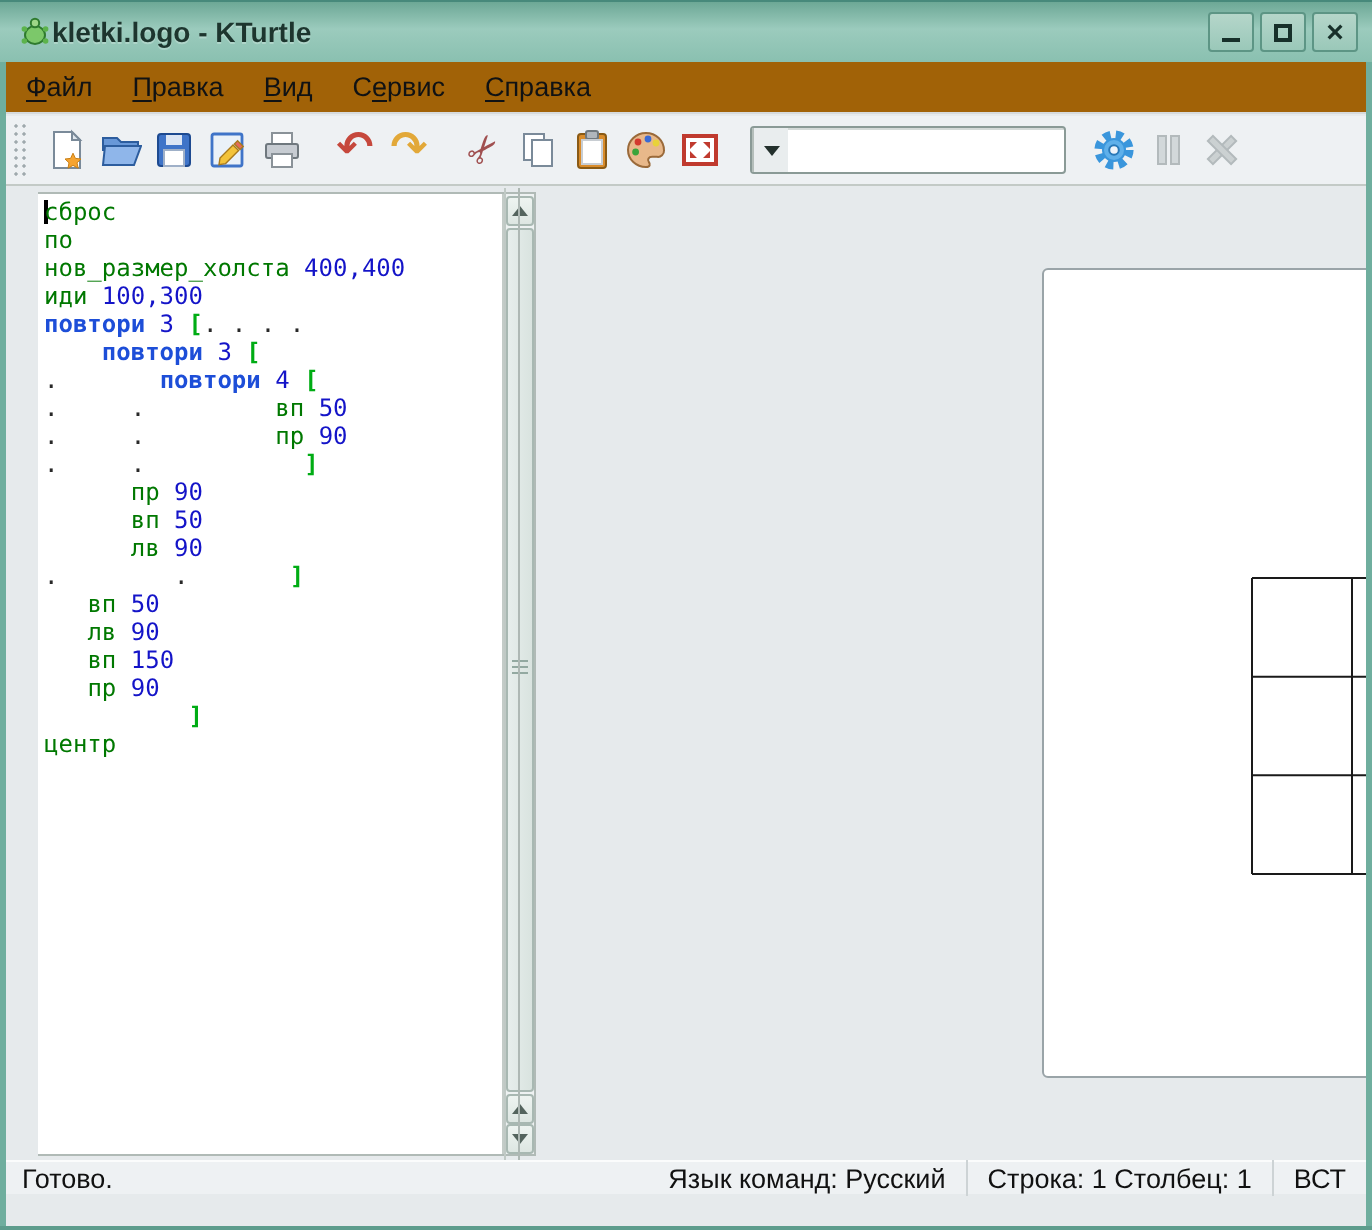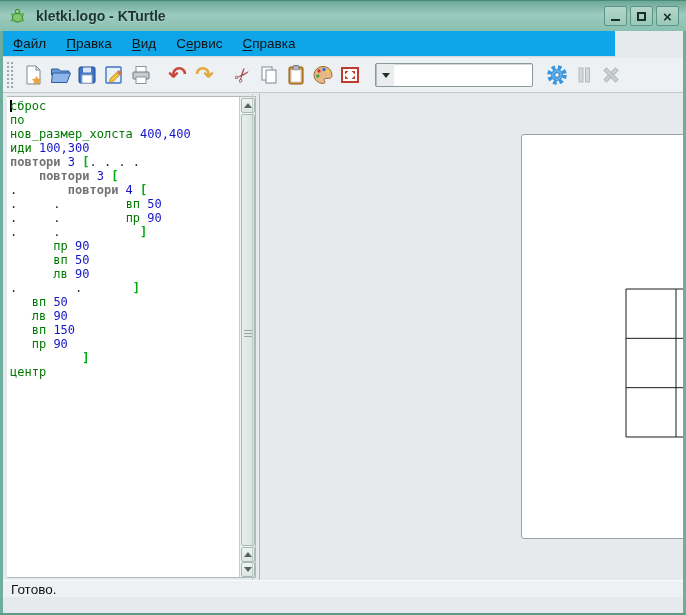--- a/index.html
+++ b/index.html
@@ -16,37 +16,37 @@
   #frame-right{right:0;top:30px;width:3px;height:582px;}
   #frame-bottom{left:0;top:612px;width:686px;height:3px;background:#5d9c8c;}
   
   #titlebar{
     position:absolute;left:0;top:0;width:686px;height:30px;
     background:linear-gradient(180deg,#6da896 0%,#9bcbbd 45%,#8ac0b0 100%);
     display:flex;align-items:center;z-index:60;
   }
   #titlebar .app-icon{margin-left:9px;width:17px;height:17px;}
   #title-text{
-    margin-left:10px;font-size:14px;font-weight:bold;color:#1d352e;
+    margin-left:0;font-size:14px;font-weight:bold;color:#1d352e;
     text-shadow:0 1px 0 rgba(255,255,255,.25);
   }
   #titlebar-buttons{margin-left:auto;margin-right:7px;display:flex;gap:3px;}
   .tb-winbtn{
     width:23px;height:20px;border:1px solid #5d9585;border-radius:2px;
     background:linear-gradient(180deg,#b5d6ca,#9ac8b9);
     display:flex;align-items:center;justify-content:center;
     color:#17302a;font-weight:bold;font-size:13px;cursor:default;
   }
   .glyph-min{display:block;width:9px;height:2px;background:#17302a;margin-top:8px;}
   .glyph-max{display:block;width:9px;height:9px;border:2px solid #17302a;}
   .glyph-close{font-size:15px;line-height:1;}
   
   #menubar{
-    position:absolute;left:3px;top:30px;width:612px;height:26px;
-    background:#0ea5e9;display:flex;align-items:center;
+    position:absolute;left:3px;top:30px;width:680px;height:26px;
+    background:#a16207;display:flex;align-items:center;
     border-bottom:1px solid #d6dadc;font-size:13.5px;color:#101214;
   }
   .menu-item{padding:3px 10px;cursor:default;}
   .menu-item u{text-underline-offset:2px;}
   
   #toolbar{
     position:absolute;left:3px;top:57px;width:680px;height:35px;
     background:#eef1f3;border-bottom:1px solid #c3cac6;
     display:flex;align-items:center;
   }
@@ -72,31 +72,31 @@
   }
   #speed-select .val{flex:1;padding-left:7px;}
   #speed-select .arrow-box{
     width:18px;height:22px;border-left:1px solid #b4beba;background:#e9edee;
     display:flex;align-items:center;justify-content:center;
   }
   .down-tri{width:0;height:0;border-left:4px solid transparent;border-right:4px solid transparent;border-top:5px solid #23302c;}
   
   #main{position:absolute;left:3px;top:93px;width:680px;height:486px;background:#e6eaec;}
   #editor{
-    position:absolute;left:4px;top:2px;width:249px;height:482px;
+    position:absolute;left:16px;top:2px;width:249px;height:482px;
     background:#fff;border:1px solid #b0bab6;border-left:none;
   }
   #code-area{
     position:absolute;left:0;top:0;width:232px;height:480px;overflow:hidden;
     font-family:"DejaVu Sans Mono", monospace;font-size:12px;line-height:14px;
     padding:2px 0 0 3px;white-space:pre;cursor:text;
   }
   .code-line{height:14px;white-space:pre;}
   .cc{color:#007800;}
-  .ck{color:#737373;font-weight:bold;}
+  .ck{color:#1d4ed8;font-weight:bold;}
   .cn{color:#1414c8;}
   .cb{color:#00ac14;font-weight:bold;}
   .cd{color:#282828;}
   .caret{display:inline-block;width:2px;height:12px;background:#000;vertical-align:-2px;margin-right:-2px;}
   
   #v-scrollbar{
     position:absolute;right:0;top:0;width:16px;height:480px;
     background:#eef2f2;border-left:1px solid #c4ccc8;
   }
   .sb-btn{
@@ -364,15 +364,22 @@
               <path d="M0 -10 C4.2 -6.8 7 -2 7 3 C7 7.2 4 10 0 10 C-4 10 -7 7.2 -7 3 C-7 -2 -4.2 -6.8 0 -10 Z" fill="url(#tg)" stroke="#3e8e3e" stroke-width="0.6"></path>
               <path d="M-2 9l2 3 2-3z" fill="#3e9440"></path>
             </g>
           </svg>
         </div>
     </div>
   </div>
 
   <div id="statusbar">
     <span id="status-message" class="status-field">Готово.</span>
+    <span id="status-right">
+      <span class="status-field">Язык команд: Русский</span>
+      <span class="status-sep"></span>
+      <span class="status-field">Строка: 1 Столбец: 1</span>
+      <span class="status-sep"></span>
+      <span id="status-insert" class="status-field">ВСТ</span>
+    </span>
   </div>
 
 </div>
 
 </body></html>

